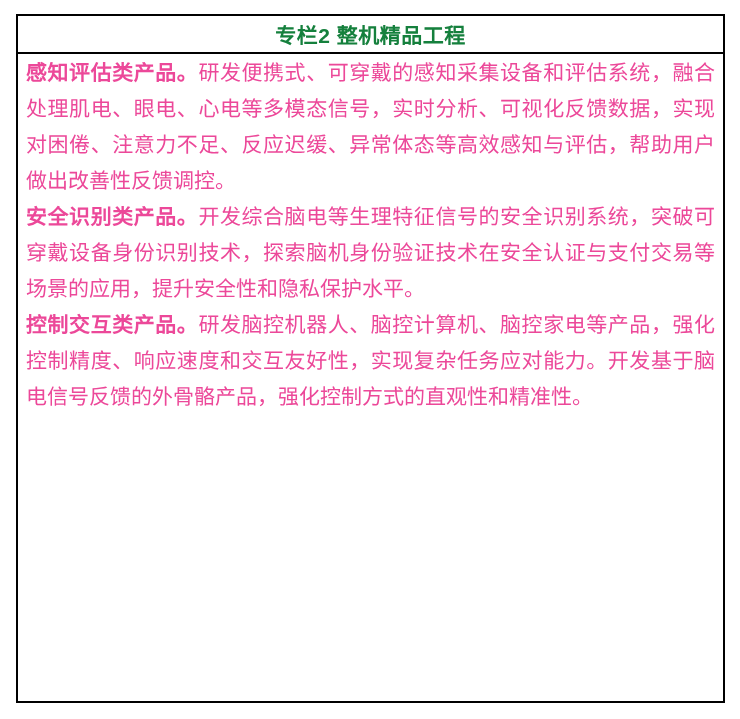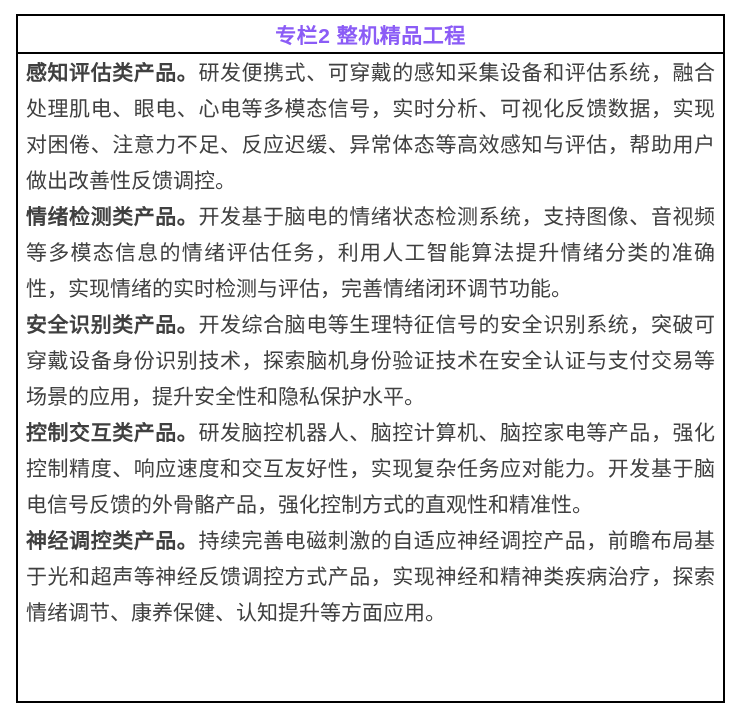--- a/index.html
+++ b/index.html
@@ -27,57 +27,55 @@
   }
   .title-bar {
     box-sizing: border-box;
     height: 38px;
     border-bottom: 2px solid #000000;
     display: flex;
     align-items: center;
     justify-content: center;
     font-size: 21px;
     font-weight: bold;
-    color: #8b5cf6;
+    color: #15803d;
     letter-spacing: 0.5px;
   }
   .panel-body {
     box-sizing: border-box;
     padding: 1px 8px 0 8px;
     color: #000000;
   }
   .para {
     margin: 0;
     font-size: 21px;
     line-height: 36px;
     text-align: justify;
-    color: #404040;
+    color: #ec4899;
   }
   .para .lead {
     font-weight: bold;
   }
 </style>
 </head>
 <body>
 
 <div class="page">
   <div class="panel">
 
     <div class="title-bar">
       <span>专栏2 整机精品工程</span>
     </div>
 
     <div class="panel-body">
 
       <p class="para"><span class="lead">感知评估类产品。</span><span>研发便携式、可穿戴的感知采集设备和评估系统，融合处理肌电、眼电、心电等多模态信号，实时分析、可视化反馈数据，实现对困倦、注意力不足、反应迟缓、异常体态等高效感知与评估，帮助用户做出改善性反馈调控。</span></p>
 
-      <p class="para"><span class="lead">情绪检测类产品。</span><span>开发基于脑电的情绪状态检测系统，支持图像、音视频等多模态信息的情绪评估任务，利用人工智能算法提升情绪分类的准确性，实现情绪的实时检测与评估，完善情绪闭环调节功能。</span></p>
 
       <p class="para"><span class="lead">安全识别类产品。</span><span>开发综合脑电等生理特征信号的安全识别系统，突破可穿戴设备身份识别技术，探索脑机身份验证技术在安全认证与支付交易等场景的应用，提升安全性和隐私保护水平。</span></p>
 
       <p class="para"><span class="lead">控制交互类产品。</span><span>研发脑控机器人、脑控计算机、脑控家电等产品，强化控制精度、响应速度和交互友好性，实现复杂任务应对能力。开发基于脑电信号反馈的外骨骼产品，强化控制方式的直观性和精准性。</span></p>
 
-      <p class="para"><span class="lead">神经调控类产品。</span><span>持续完善电磁刺激的自适应神经调控产品，前瞻布局基于光和超声等神经反馈调控方式产品，实现神经和精神类疾病治疗，探索情绪调节、康养保健、认知提升等方面应用。</span></p>
 
 
     </div>
   </div>
 </div>
 
 </body></html>

